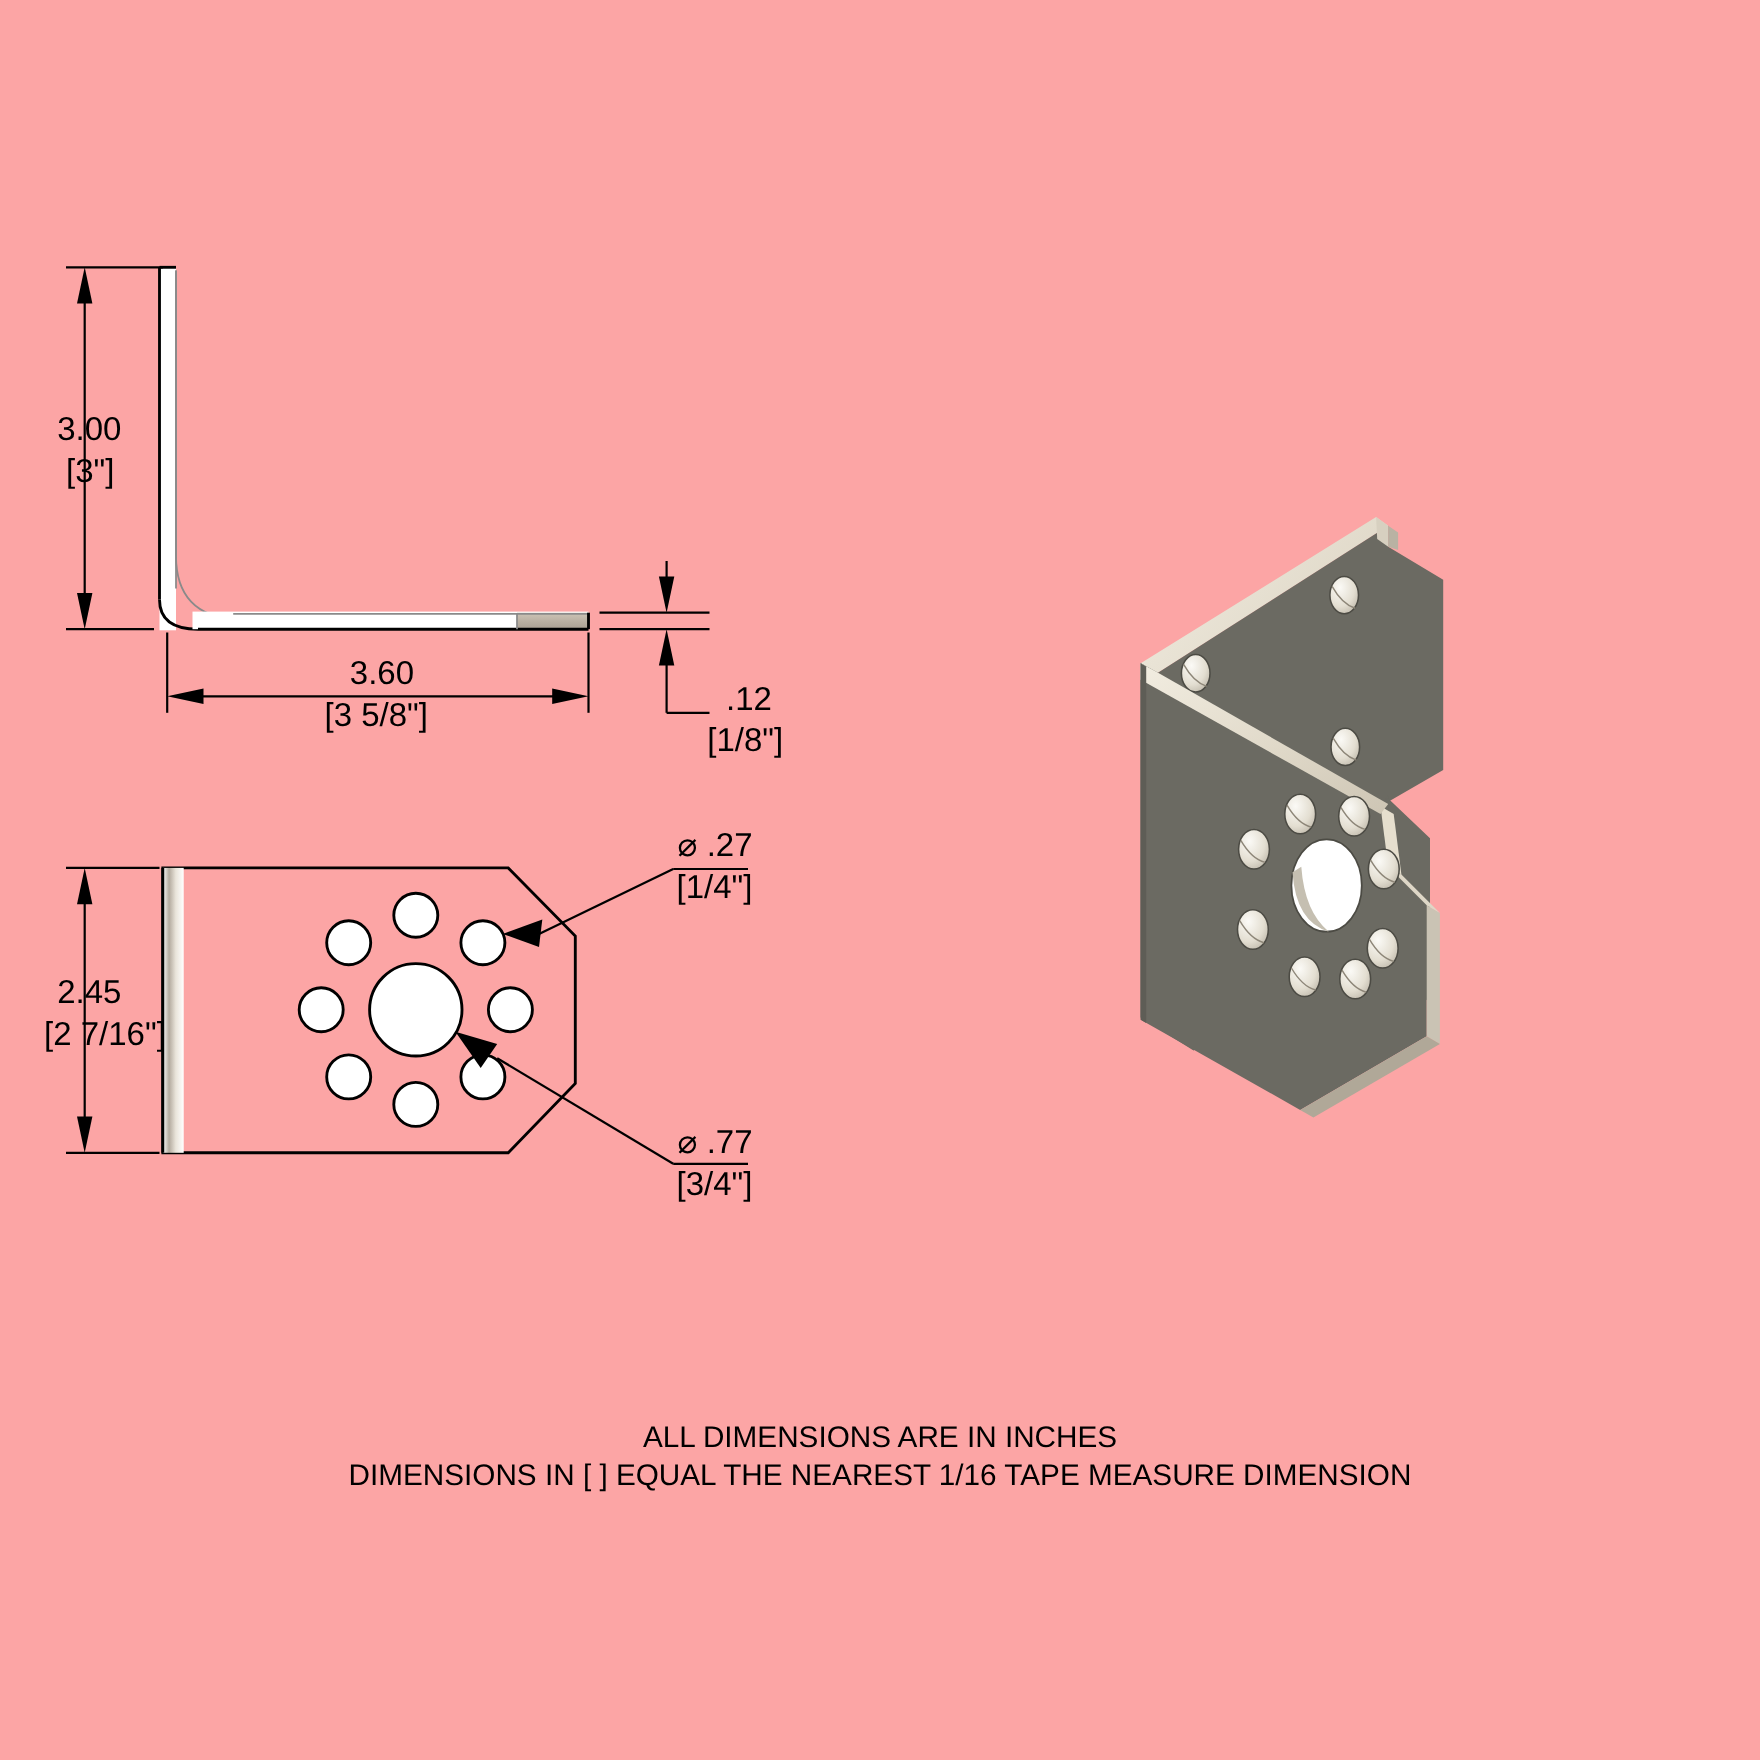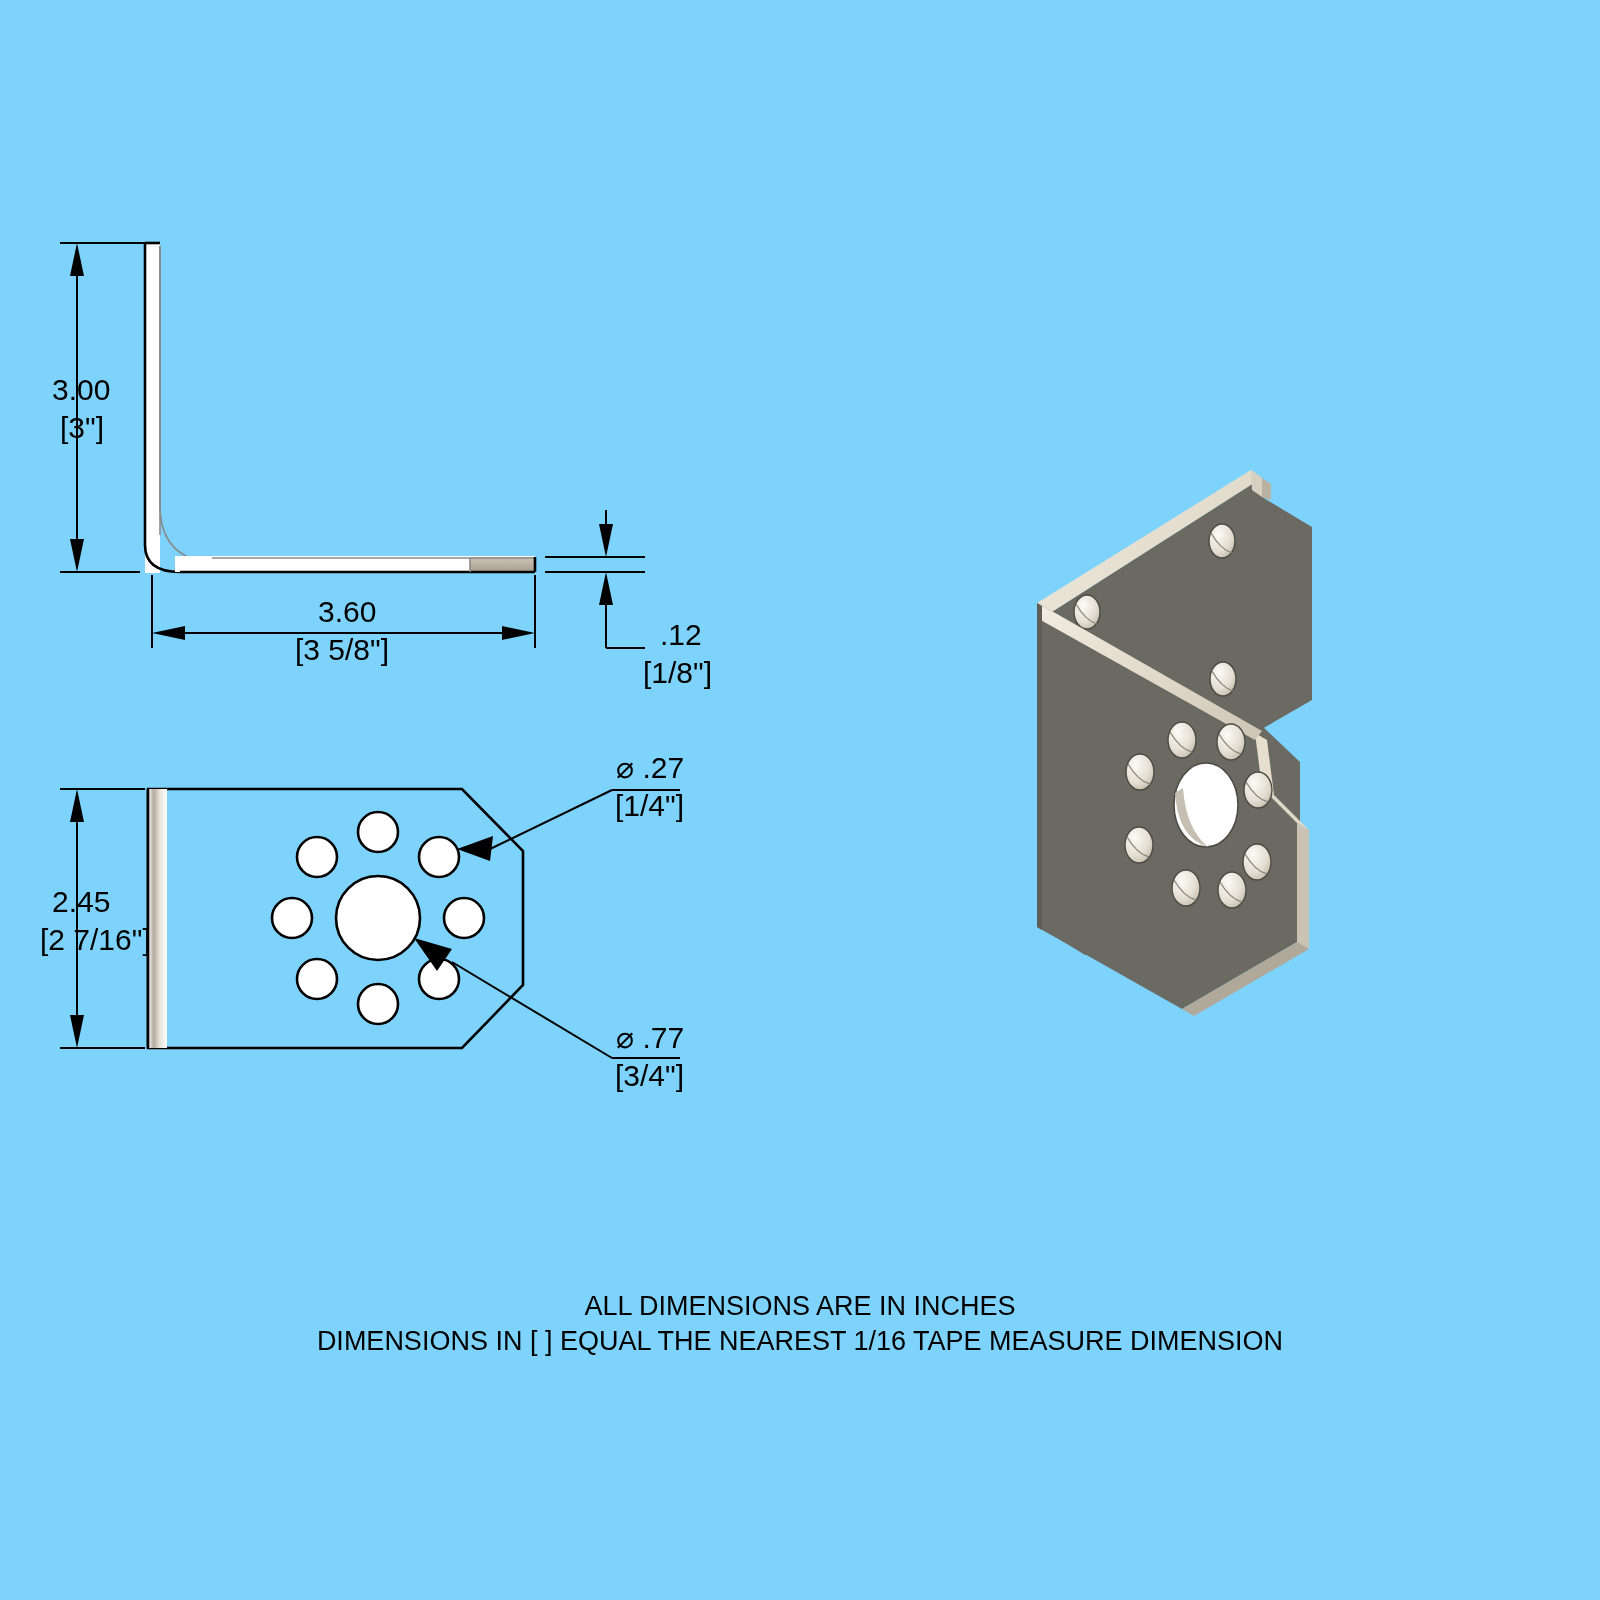--- a/index.html
+++ b/index.html
@@ -14,21 +14,21 @@
     font-family: "Liberation Sans", sans-serif;
     overflow: hidden;
     position: relative;
   }
   #drawing-sheet {
     position: absolute;
     left: 0;
     top: 0;
     width: 1600px;
     height: 1600px;
-    background: #7dd3fc;
+    background: #fca5a5;
   }
   svg#drawing-canvas {
     display: block;
     width: 1600px;
     height: 1600px;
   }
   .dim-text {
     font-family: "Liberation Sans", sans-serif;
     font-size: 30px;
     fill: #000000;

